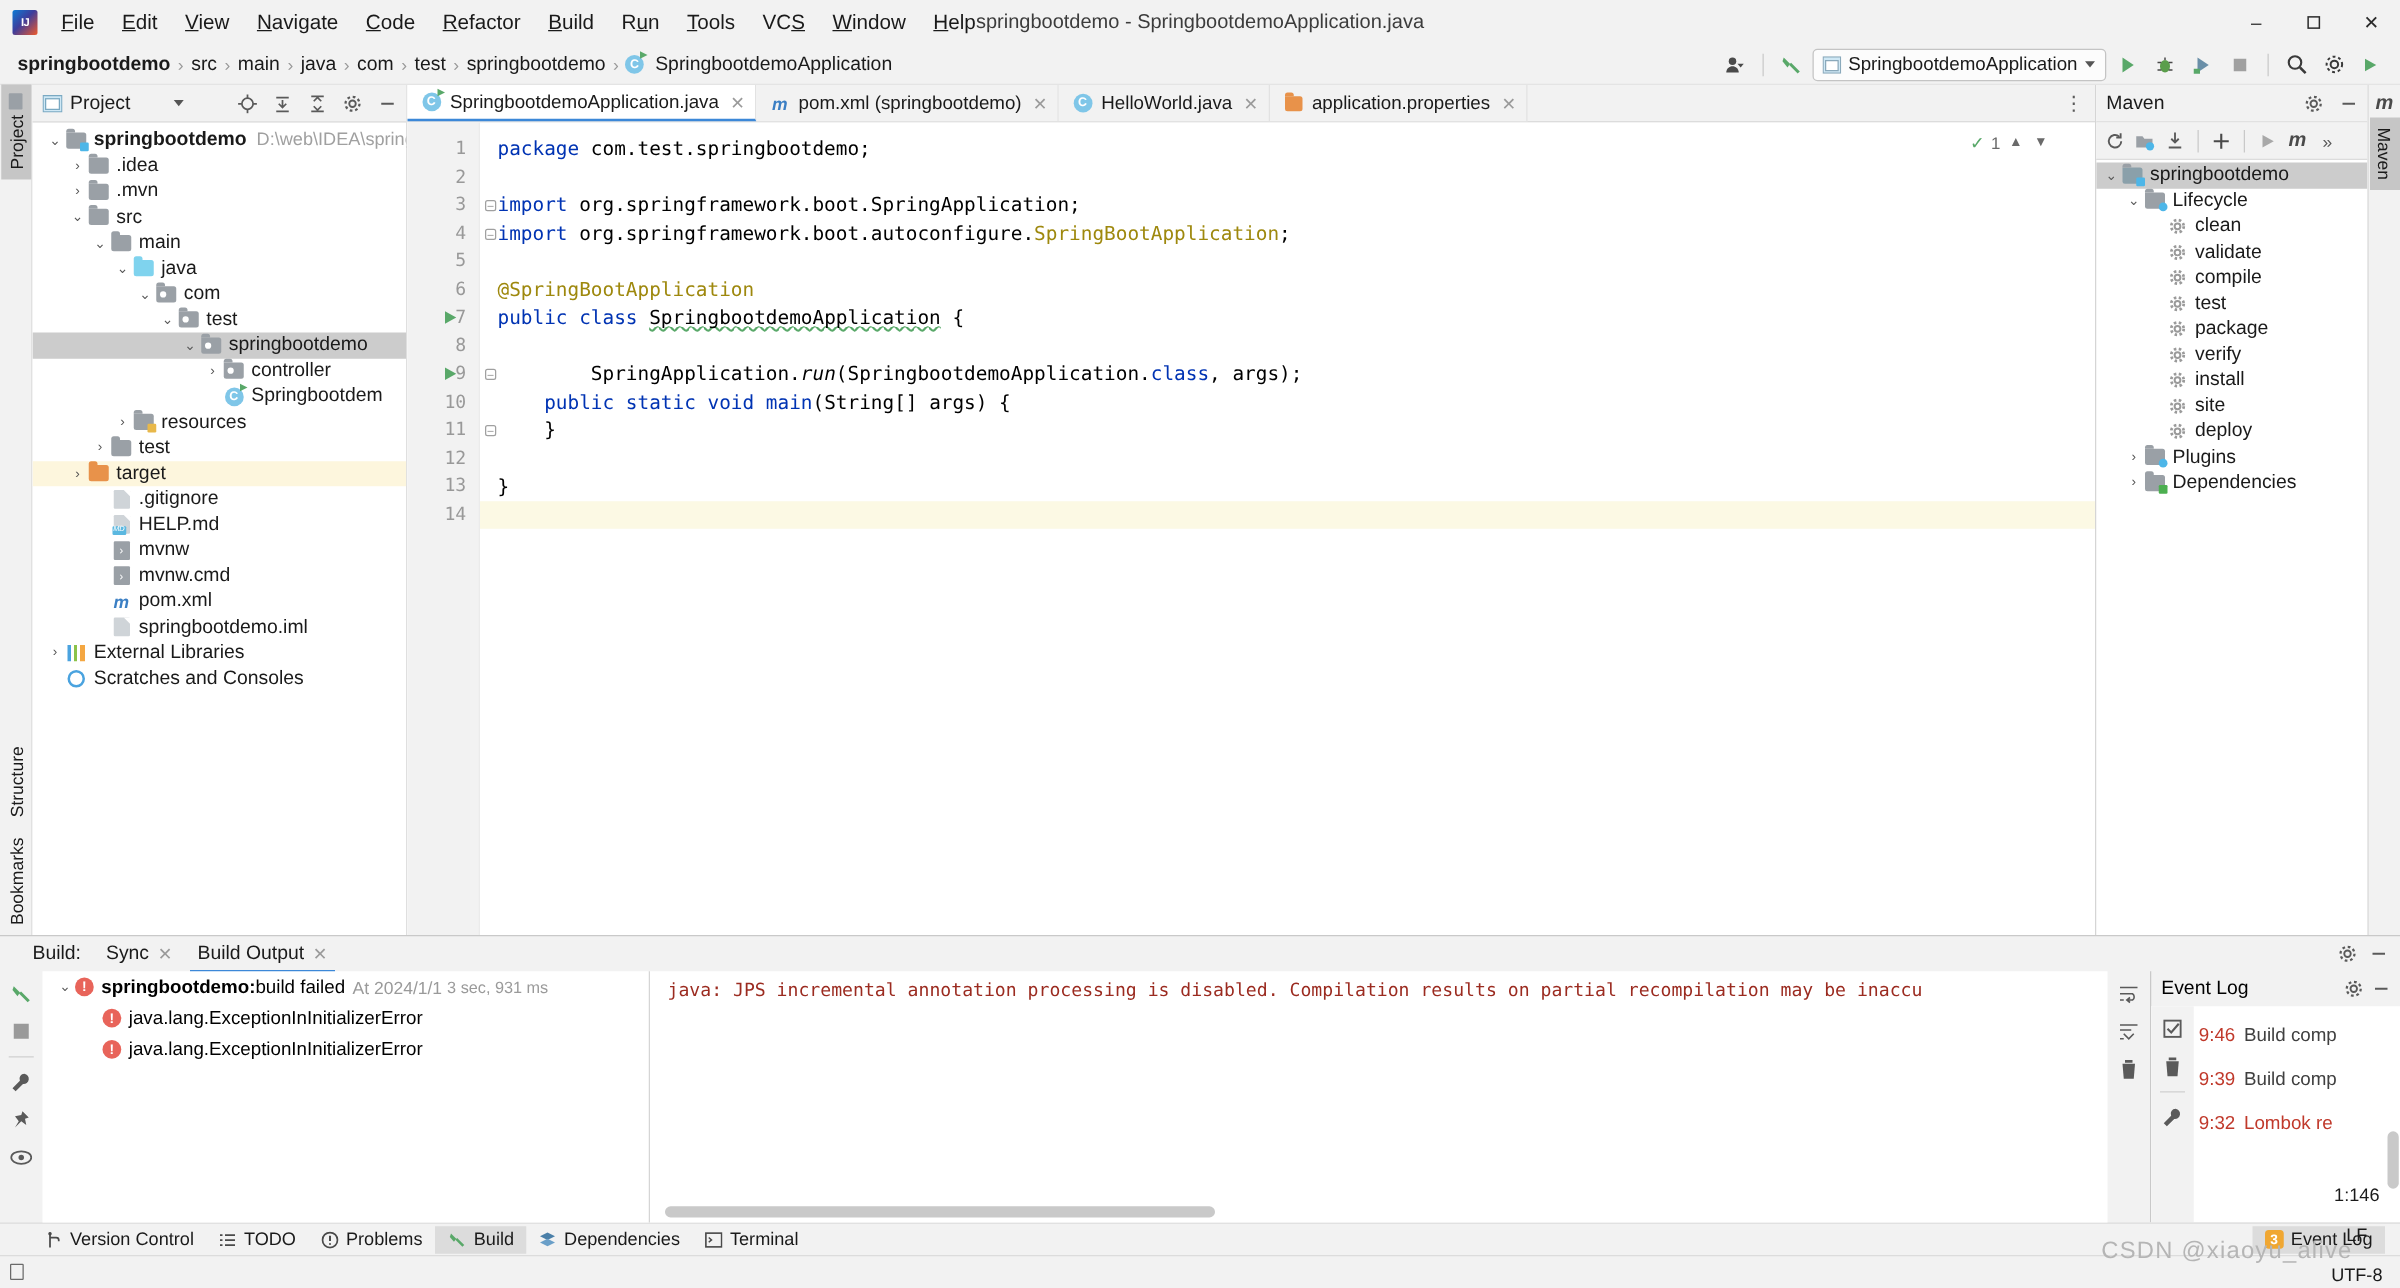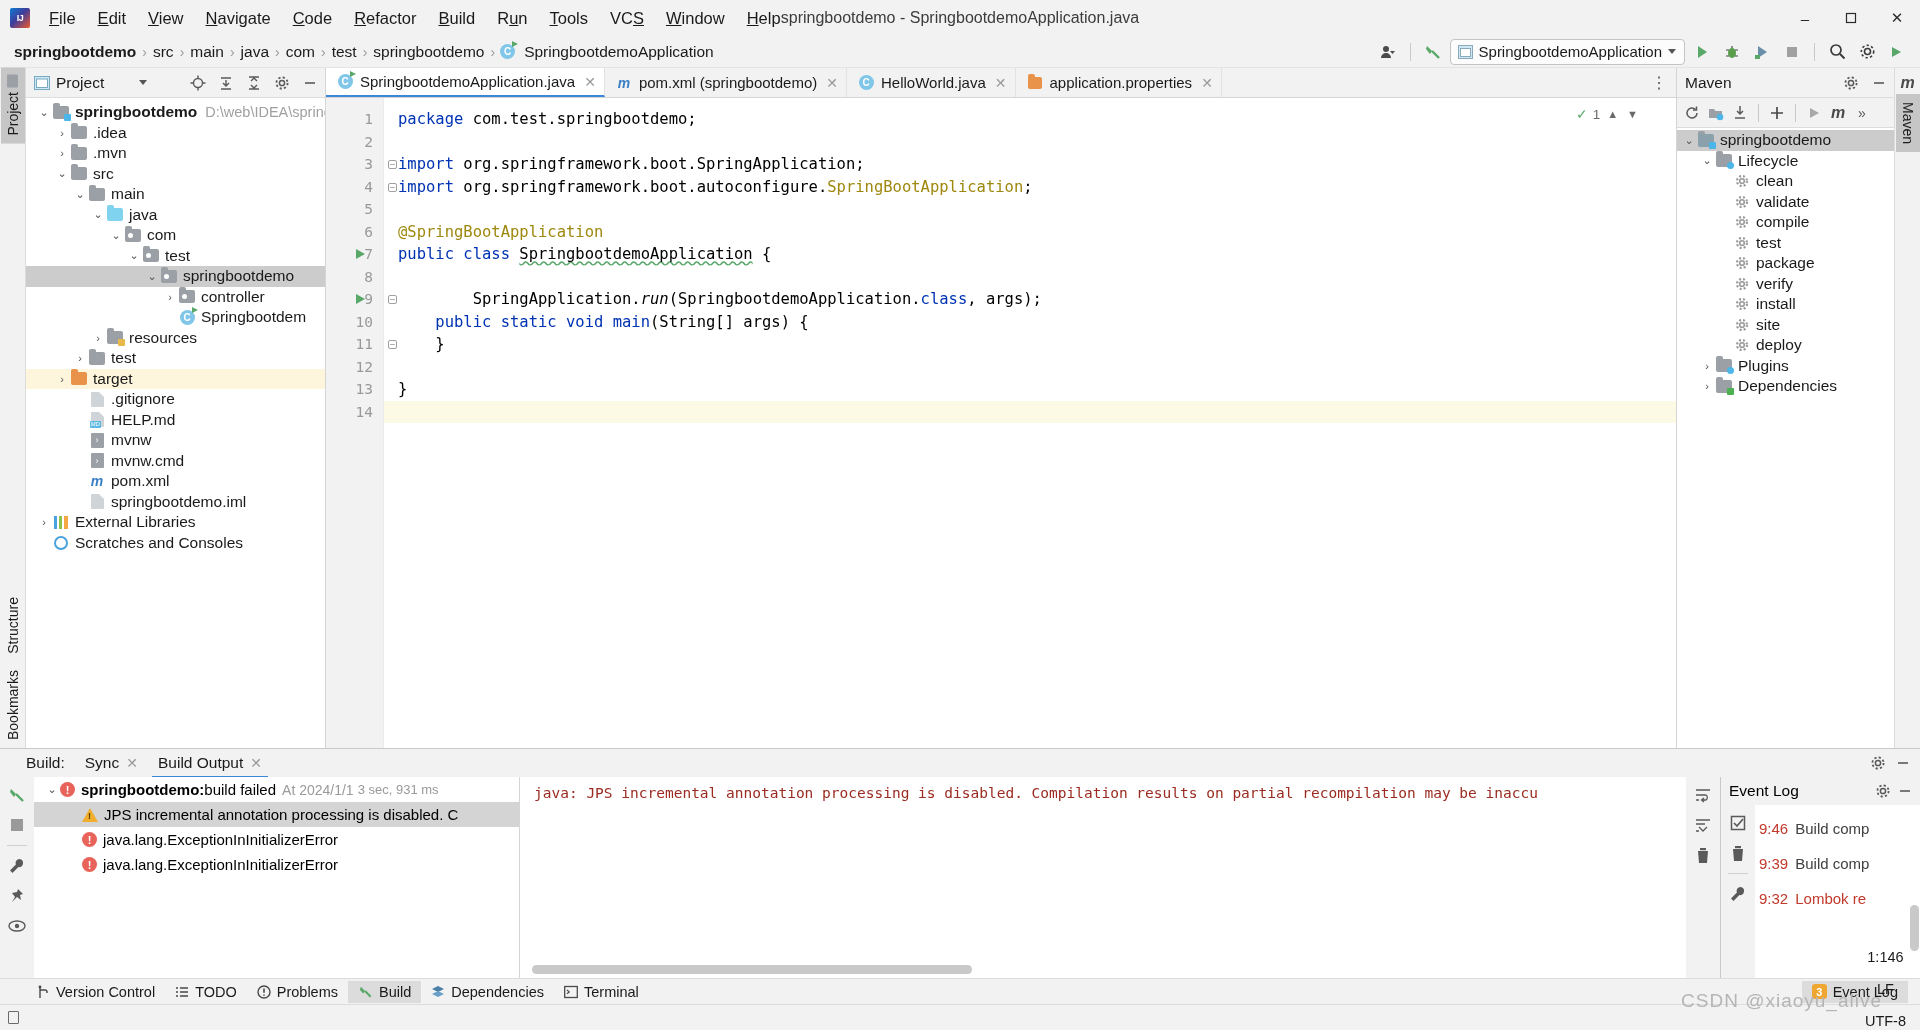--- a/index.html
+++ b/index.html
@@ -955,26 +955,20 @@
       <div class="build-tree" id="build-tree">
           <div class="brow">
             <span style="width: 10px; flex: 0 0 auto;"></span>
             <span class="twist">⌄</span>
             <span class="err-ico">!</span>
             <span style="font-weight: bold;">springbootdemo:</span>
             <span> build failed</span>
             <span class="bmeta">At 2024/1/1</span>
             <span class="bmeta2">3 sec, 931 ms</span>
           </div>
-          <div class="brow sel">
-            <span style="width: 32px; flex: 0 0 auto;"></span>
-            <span class="twist"></span>
-            <span class="warn-ico"></span>
-            <span>JPS incremental annotation processing is disabled. C</span>
-          </div>
           <div class="brow">
             <span style="width: 32px; flex: 0 0 auto;"></span>
             <span class="twist"></span>
             <span class="err-ico">!</span>
             <span>java.lang.ExceptionInInitializerError</span>
           </div>
           <div class="brow">
             <span style="width: 32px; flex: 0 0 auto;"></span>
             <span class="twist"></span>
             <span class="err-ico">!</span>

